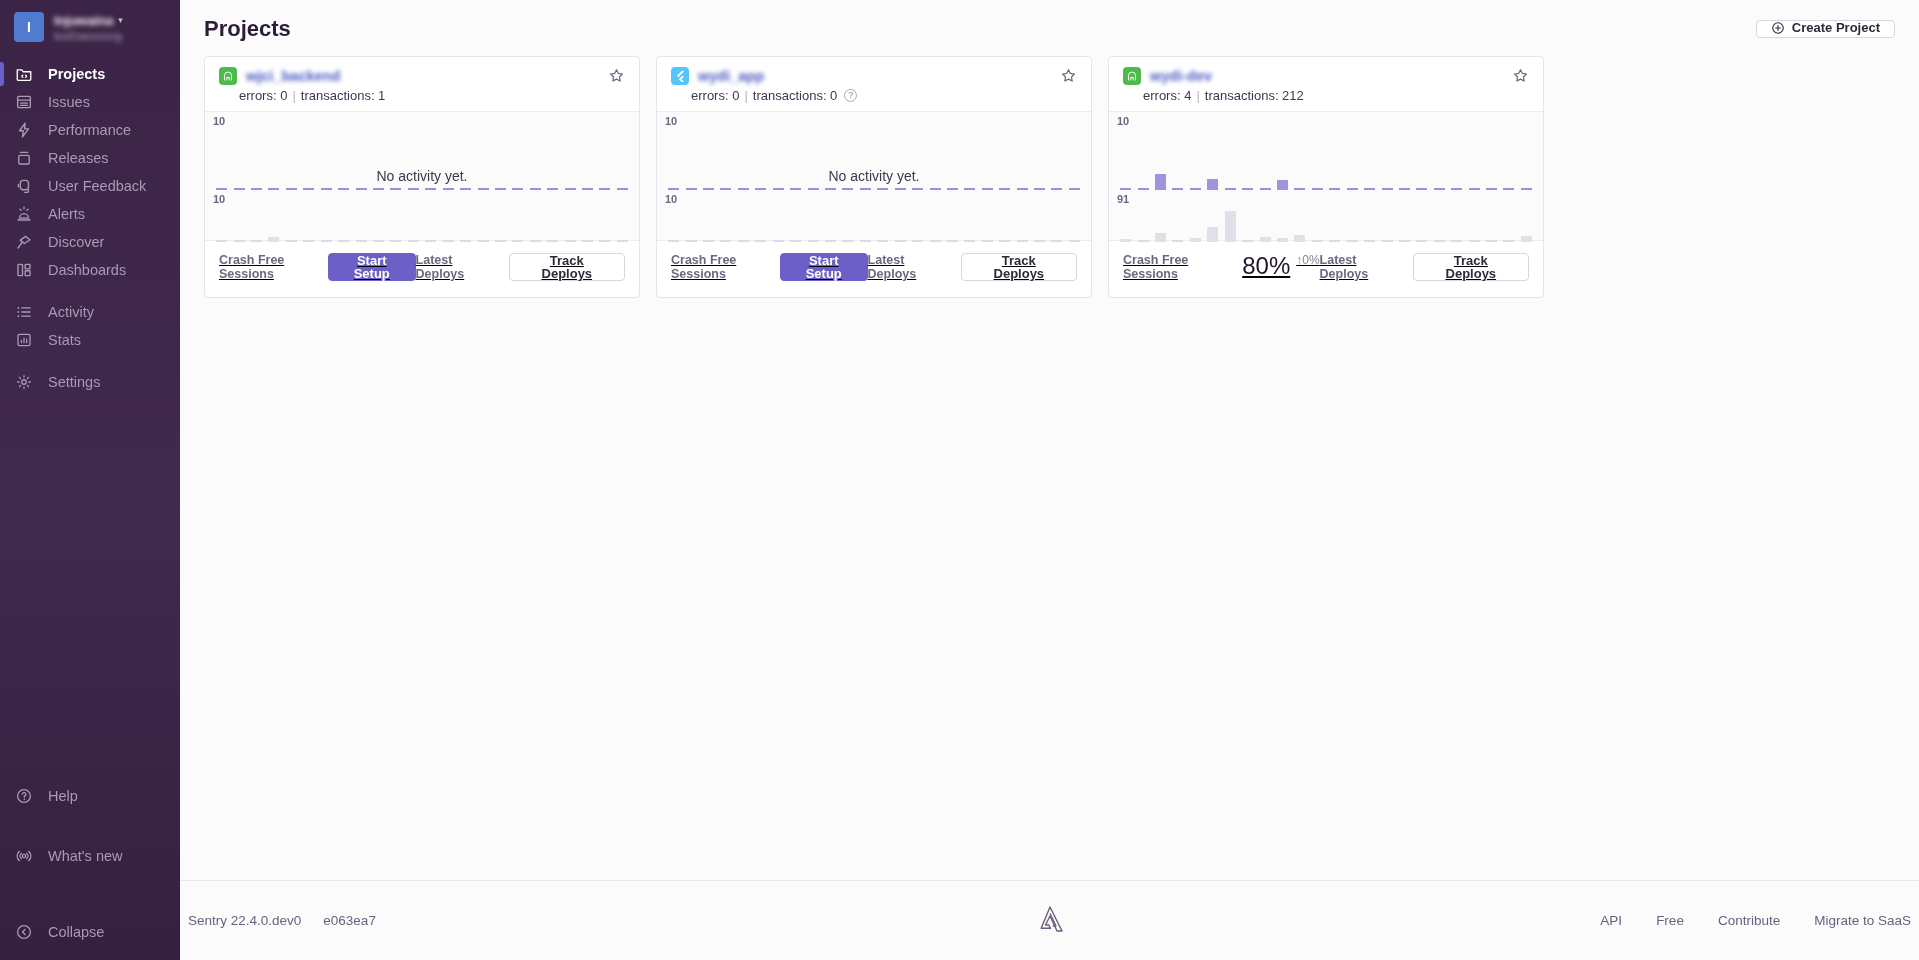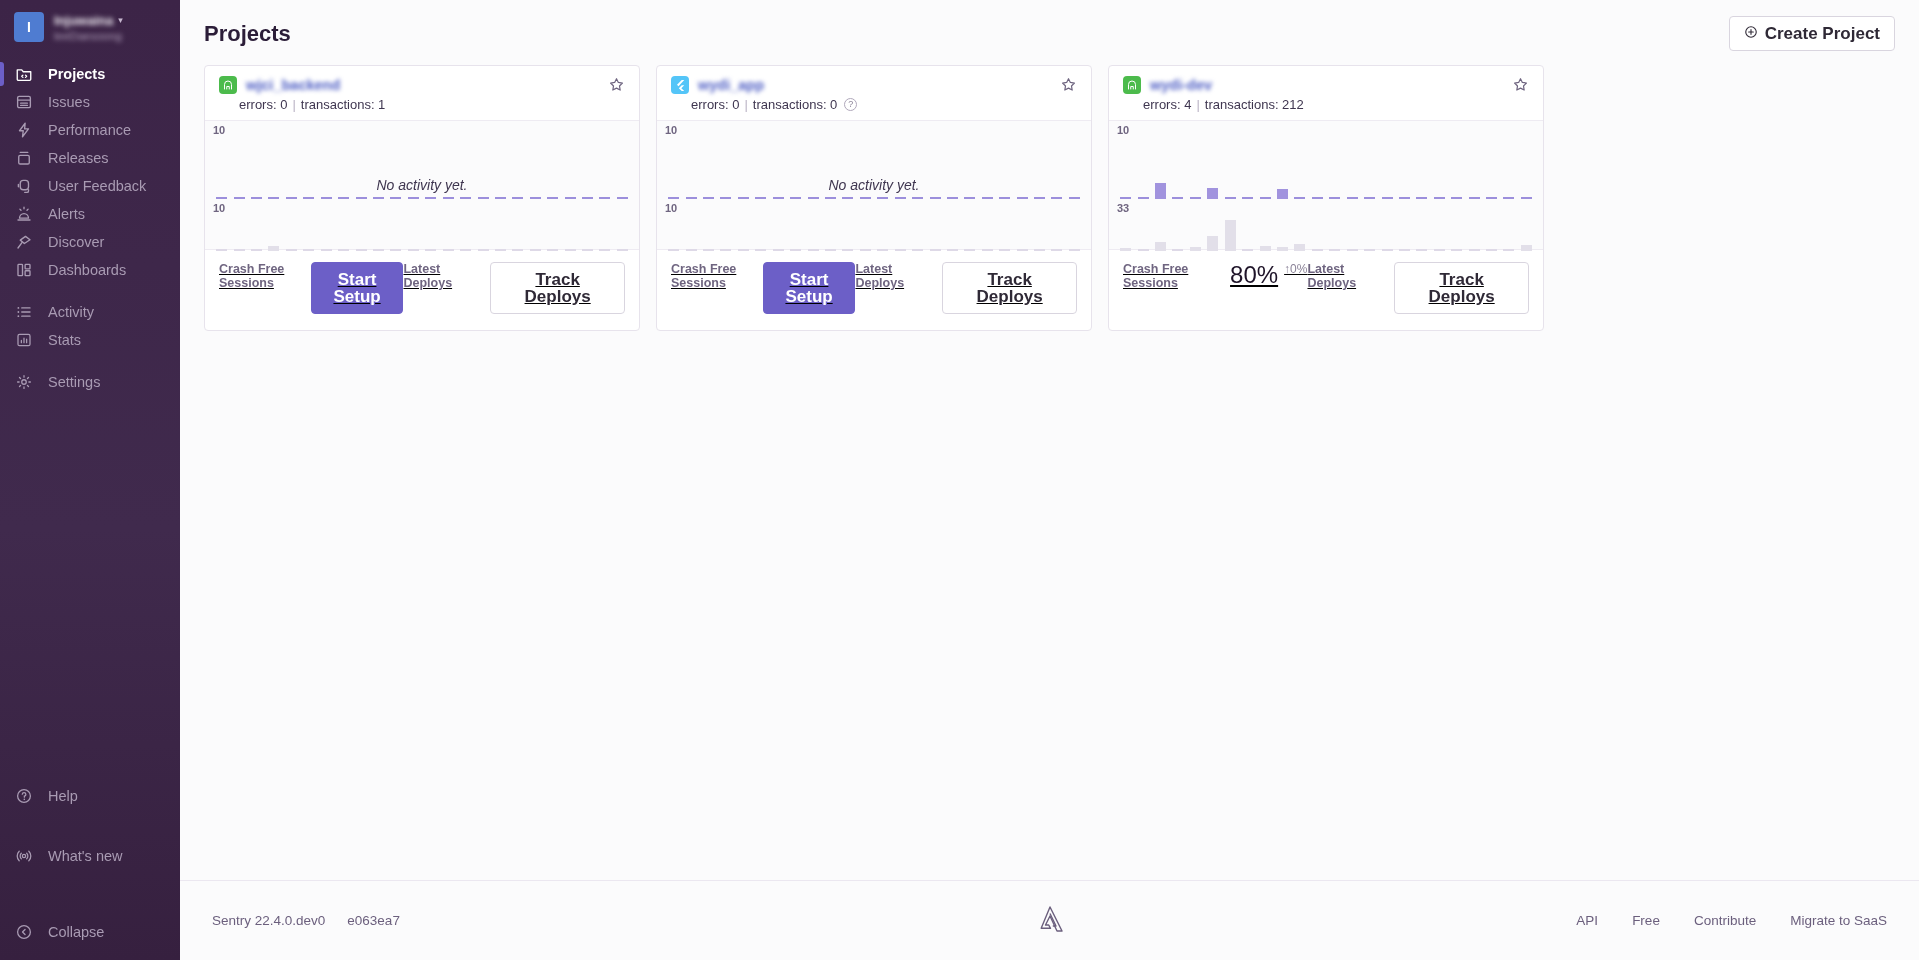--- a/index.html
+++ b/index.html
@@ -81,23 +81,23 @@
     flex: 1; padding: 0 24px; overflow: hidden;
   }
   .page-head {
     display: flex; align-items: center; justify-content: space-between;
     padding: 16px 0 14px 0;
   }
   .page-title { font-size: 22px; font-weight: 700; color: #2b1d38; }
   .btn {
     font-family: "Liberation Sans", sans-serif;
     border: 1px solid #d9d5df; background: #fff; color: #2f2936;
-    border-radius: 4px; font-size: 17px; font-weight: 600;
-    padding: 8px 14px; cursor: pointer; line-height: 1;
-    display: inline-flex; align-items: center; gap: 7px;
+    border-radius: 4px; font-size: 13px; font-weight: 600;
+    padding: 0 14px; cursor: pointer; line-height: 1;
+    display: inline-flex; gap: 7px;
   }
   .btn-primary {
     background: #6c5fc7; border-color: #6c5fc7; color: #fff;
   }
 
   .team-row {
     display: flex; align-items: center; justify-content: space-between;
     padding: 4px 0 10px 0;
   }
   .team-left { display: flex; align-items: center; gap: 10px; }
@@ -170,38 +170,38 @@
   }
   .bar-slot { flex: 1 1 0; display: flex; justify-content: center; align-items: flex-end; height: 100%; }
   .bar { width: 11px; }
   .bar.err { background: #a193de; }
   .bar.txn { background: #e2dfe9; }
   .bar.zero { height: 2px; width: 11px; background: #ded9e7; }
   .bar.zero-err { height: 2px; width: 11px; background: #9c8fdc; }
   .empty-msg {
     position: absolute; inset: 0; display: flex;
     align-items: center; justify-content: center;
-    font-size: 14px; color: #3f3650; z-index: 4; font-style: italic;
+    font-size: 14px; color: #3f3650; z-index: 4;
   }
 
   .card-foot {
     display: flex; padding: 12px 14px 16px 14px; gap: 0;
   }
   .foot-col { display: flex; flex-direction: row; gap: 6px; text-decoration: underline; }
   .foot-col.first { width: 200px; }
   .foot-label { font-size: 12.5px; font-weight: 700; color: #6f6580; }
   .foot-big { font-size: 24px; font-weight: 400; color: #1f1429; line-height: 1.05; }
   .foot-trend { font-size: 12px; color: #8b8398; }
 
   
   .footer {
     height: 80px; flex: 0 0 80px;
     border-top: 1px solid #ebe7f0;
     display: flex; align-items: center; justify-content: space-between;
-    padding: 0 32px; background: #fbfbfc; position: relative;
+    padding: 0 8px; background: #fbfbfc; position: relative;
   }
   .footer-left { display: flex; align-items: center; gap: 22px; }
   .footer-link {
     font-size: 13.5px; color: #6b5f7d; text-decoration: none; cursor: pointer;
   }
   .footer-right { display: flex; align-items: center; gap: 34px; }
   .footer-logo {
     position: absolute; left: 50%; top: 50%; transform: translate(-50%,-50%);
   }
 </style>
@@ -879,21 +879,21 @@
                   </div>
                 <div class="bar-slot">
                     <div class="bar zero-err"></div>
                   </div>
                 <div class="bar-slot">
                     <div class="bar zero-err"></div>
                   </div>
               </div>
             </div>
             <div class="chart-half chart-bot">
-              <span class="axis-label">33</span>
+              <span class="axis-label">91</span>
               <div class="bars">
                 <div class="bar-slot">
                     <div class="bar txn" style="height:3px"></div>
                   </div>
                 <div class="bar-slot">
                     <div class="bar zero"></div>
                   </div>
                 <div class="bar-slot">
                     <div class="bar txn" style="height:9px"></div>
                   </div>

